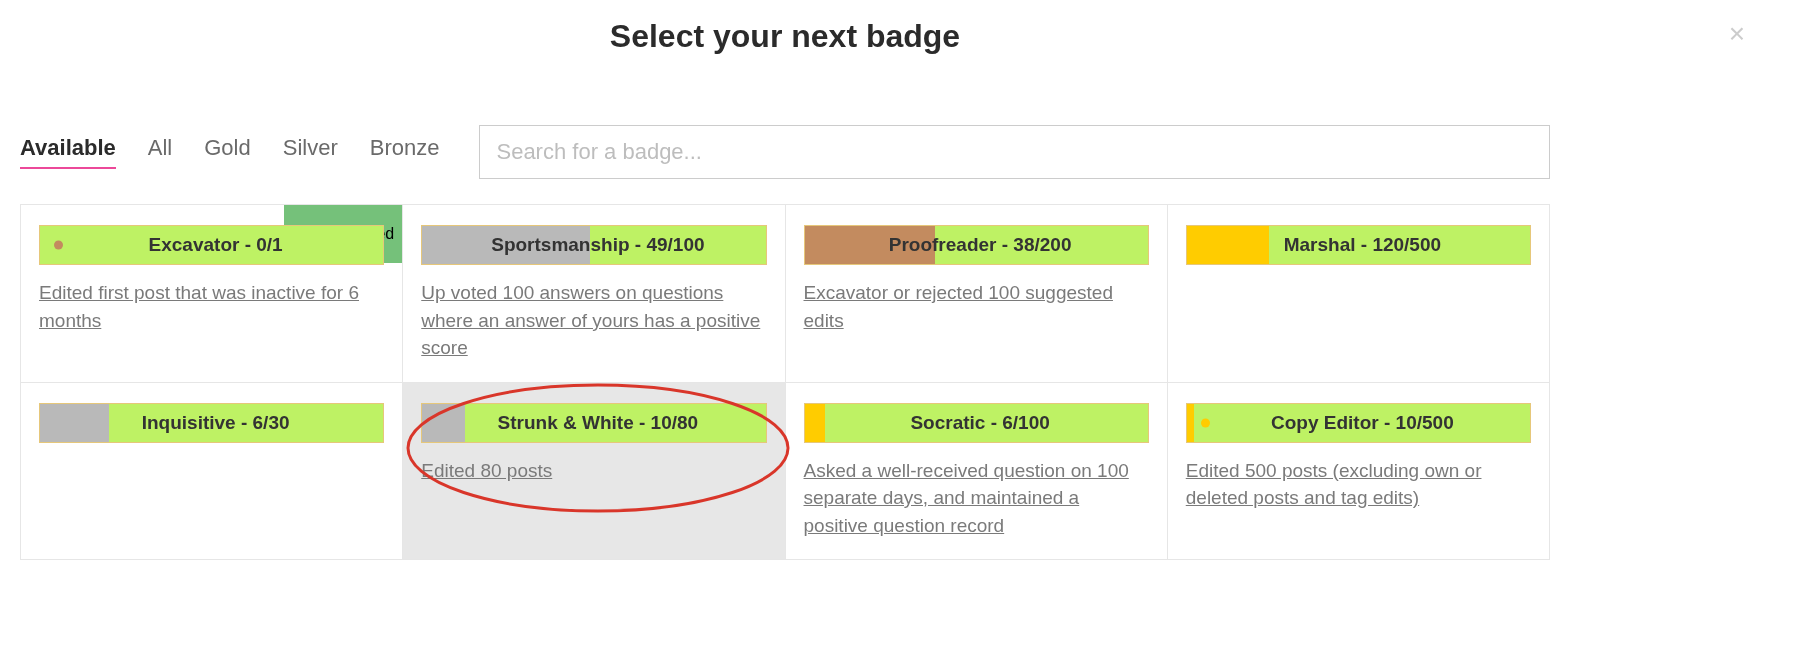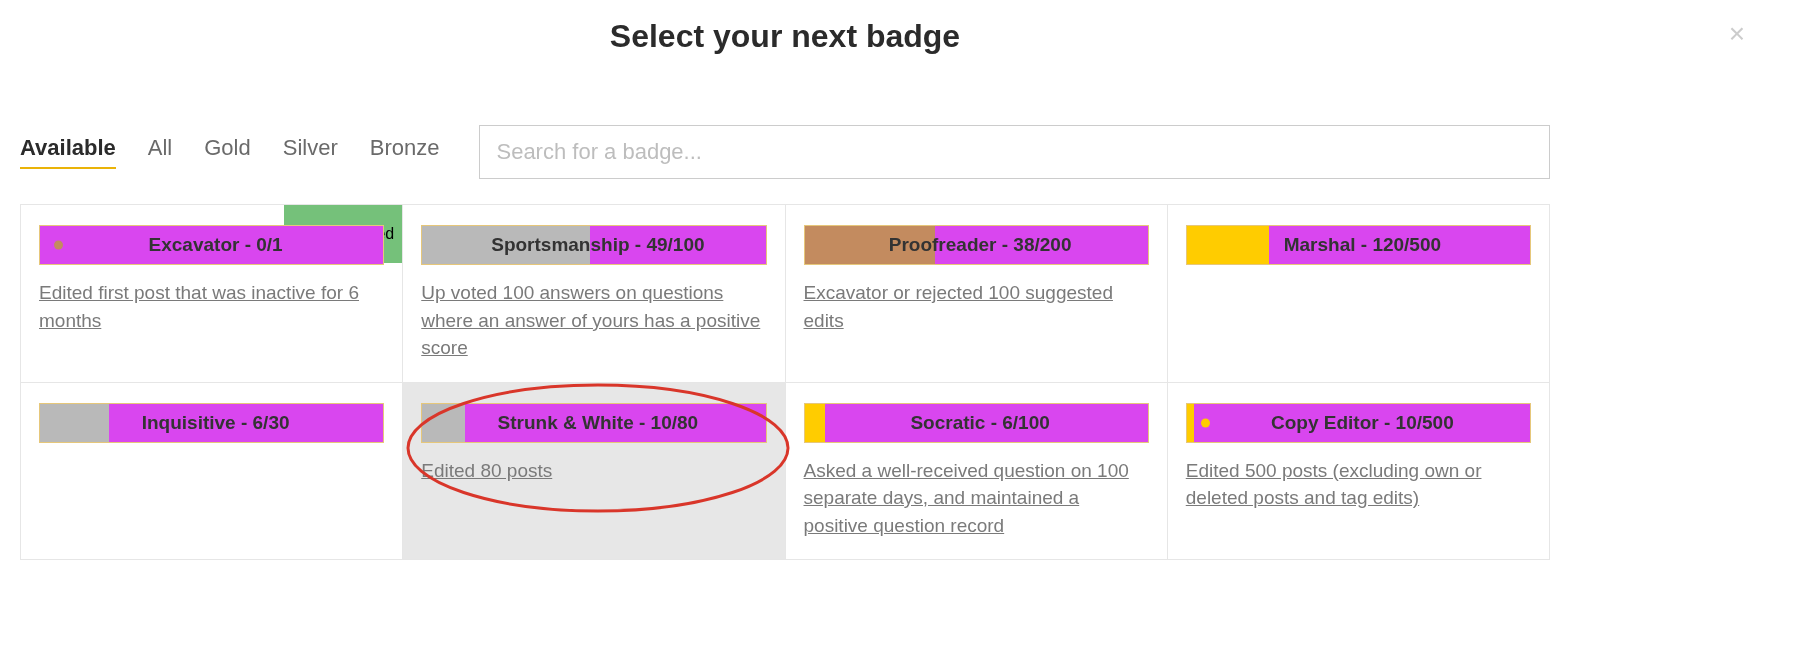--- a/index.html
+++ b/index.html
@@ -9,21 +9,21 @@
     color: #333;
     width: 1802px;
   }
   .container { width: 1570px; padding: 0 20px 20px 20px; }
   .header { position: relative; text-align: center; padding: 18px 0 30px 0; }
   .title { font-size: 32px; font-weight: 700; color: #2b2b2b; }
   .close-x { position: absolute; right: -195px; top: 20px; font-size: 28px; color: #ccc; cursor: pointer; line-height: 1; }
   .controls { display: flex; align-items: center; gap: 40px; margin: 40px 0 25px 0; }
   .tabs { display: flex; gap: 32px; font-size: 22px; }
   .tab { color: #6a6a6a; cursor: pointer; padding-bottom: 6px; }
-  .tab.active { color: #2b2b2b; font-weight: 700; border-bottom: 2px solid #eab308; }
+  .tab.active { color: #2b2b2b; font-weight: 700; border-bottom: 2px solid #ec4899; }
   .search { flex: 1; }
   .search input {
     width: 100%; height: 54px; font-size: 22px; padding: 0 16px;
     border: 1px solid #ccc; outline: none; color: #333;
   }
   .search input::placeholder { color: #bdbdbd; }
   .grid {
     display: grid;
     grid-template-columns: repeat(4, 1fr);
     border-top: 1px solid #e6e6e6;
@@ -42,21 +42,21 @@
     top: 0; right: 0;
     background: #75c17a;
     color: #000000;
     font-size: 16px;
     padding: 20px 8px;
   }
   .badge-bar {
     position: relative;
     height: 40px;
     border: 1px solid #e6c77a;
-    background: #d946ef;
+    background: #bef264;
     display: flex; align-items: center; justify-content: center;
     font-size: 19px; font-weight: 600; color: #333;
     margin-bottom: 14px;
     overflow: hidden;
     padding-left: 8px;
   }
   .badge-fill { position: absolute; left: 0; top: 0; bottom: 0; }
   .fill-bronze { background: #c38b5f; }
   .fill-silver { background: #b9b9b9; }
   .fill-gold   { background: #ffcc00; }

